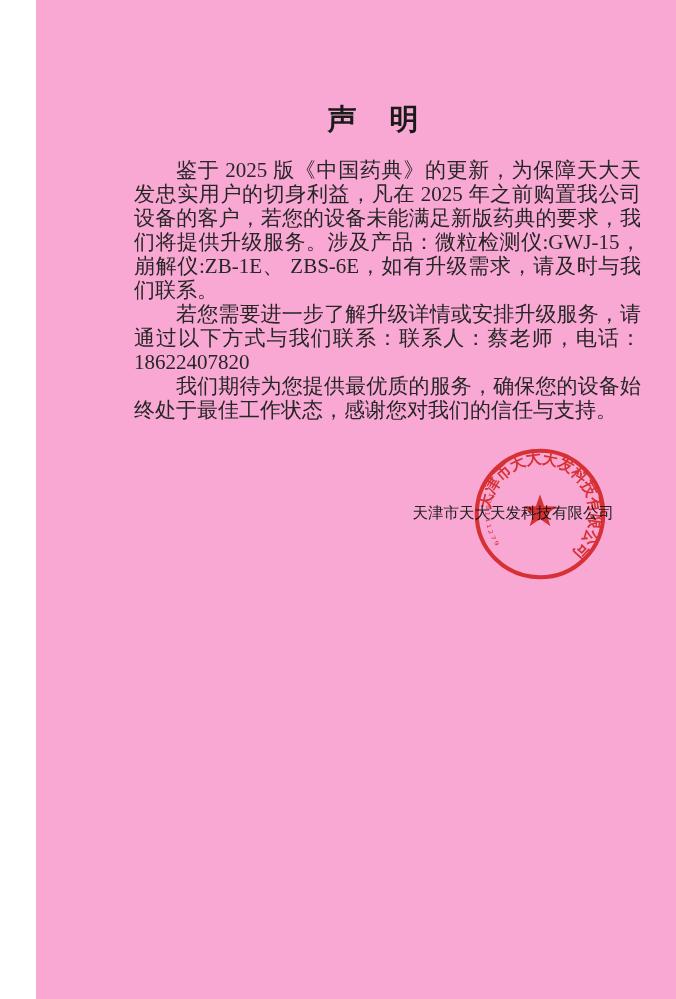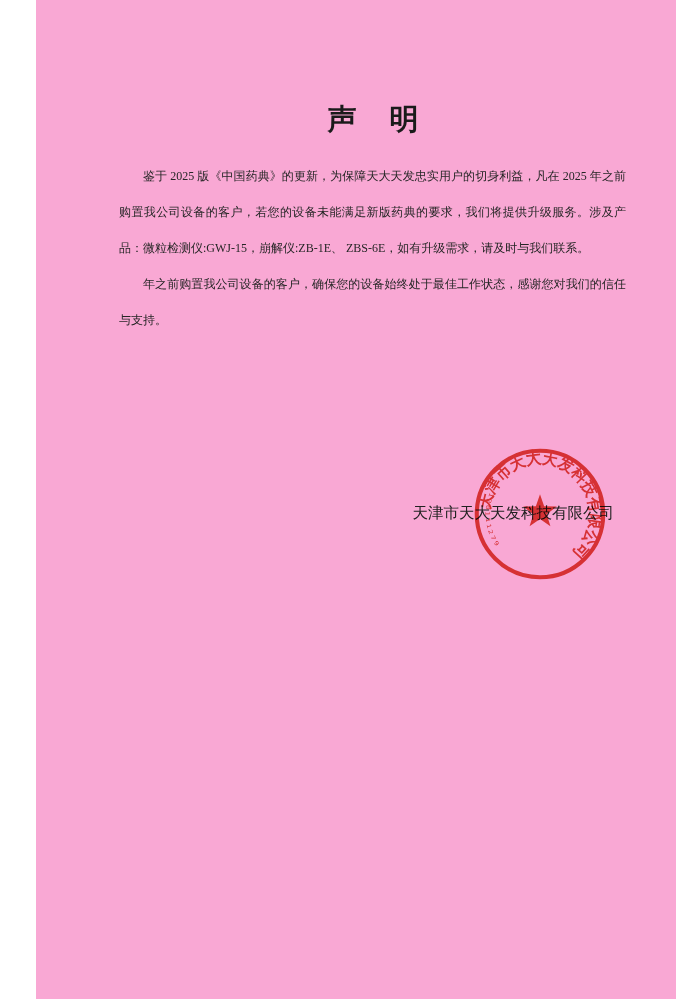--- a/index.html
+++ b/index.html
@@ -24,24 +24,24 @@
     width: 100%;
     text-align: center;
     font-size: 29px;
     font-weight: bold;
     color: #1a1a1a;
     letter-spacing: 2px;
   }
   .body-text {
     position: absolute;
     top: 158px;
-    left: 83px;
+    left: 98px;
     width: 507px;
-    font-size: 12px;
-    line-height: 36px;
+    font-size: 21px;
+    line-height: 24px;
     text-align: justify;
   }
   .body-text p {
     margin: 0;
     text-indent: 2em;
   }
   .signature {
     position: absolute;
     top: 503px;
     right: 98px;
@@ -87,21 +87,22 @@
 </style>
 </head>
 <body>
 
 <div class="page">
 
   <div class="doc-title">声　明</div>
 
   <div class="body-text">
     <p>鉴于 2025 版《中国药典》的更新，为保障天大天发忠实用户的切身利益，凡在 2025 年之前购置我公司设备的客户，若您的设备未能满足新版药典的要求，我们将提供升级服务。涉及产品：微粒检测仪:GWJ-15，崩解仪:ZB-1E、 ZBS-6E，如有升级需求，请及时与我们联系。</p>
-    <p>年之前购置我公司设备的客户，确保您的设备始终处于最佳工作状态，感谢您对我们的信任与支持。</p>
+    <p>若您需要进一步了解升级详情或安排升级服务，请通过以下方式与我们联系：联系人：蔡老师，电话：18622407820</p>
+    <p>我们期待为您提供最优质的服务，确保您的设备始终处于最佳工作状态，感谢您对我们的信任与支持。</p>
   </div>
 
   <div class="signature">
     <span class="company-line">天津市天大天发科技有限公司</span>
   </div>
 
   <div class="seal">
     <svg viewBox="0 0 200 200" xmlns="http://www.w3.org/2000/svg">
       <defs>
         <path id="nameArc" d="M 26.3,93.5 A 74,74 0 1 1 142.4,160.6" fill="none"></path>

